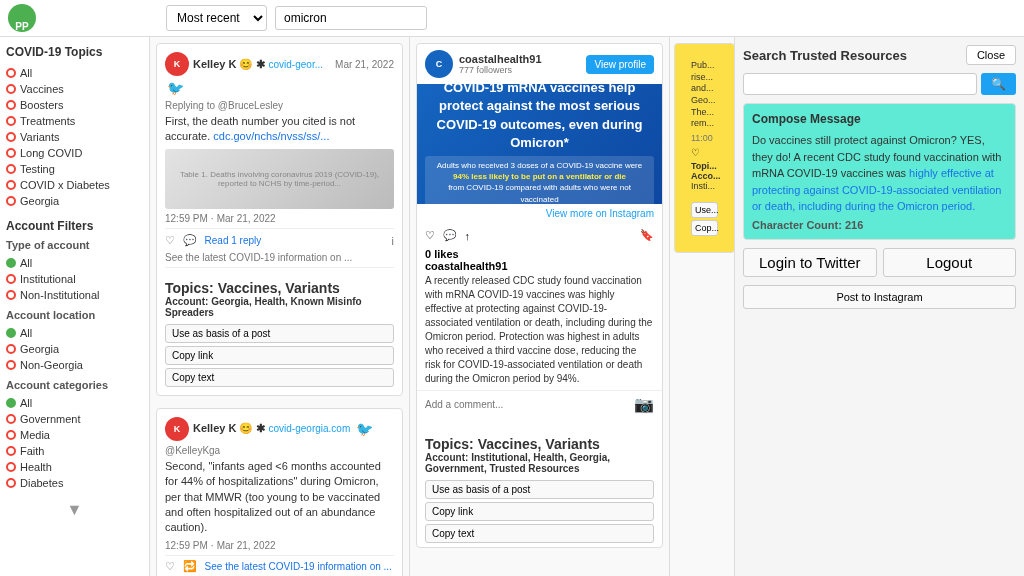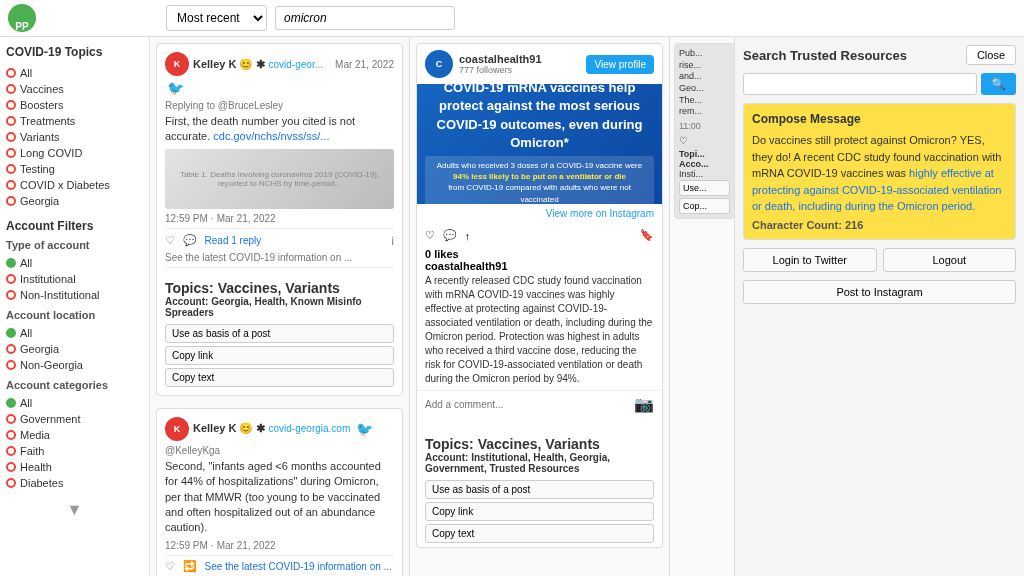--- a/index.html
+++ b/index.html
@@ -7,21 +7,21 @@
 
     
     .header { display: flex; align-items: center; background: #fff; border-bottom: 1px solid #ddd; padding: 4px 8px; gap: 8px; flex-shrink: 0; }
     .logo-area { display: flex; align-items: center; gap: 6px; width: 150px; }
     .logo-circle { width: 28px; height: 28px; border-radius: 50%; background: #4caf50; display: flex; align-items: flex-end; justify-content: center; }
     .logo-circle span { color: white; font-size: 10px; font-weight: bold; }
     .logo-text { font-size: 13px; font-weight: bold; color: #333; }
     .logo-sub { font-size: 9px; color: #777; }
     .header-controls { display: flex; gap: 8px; align-items: center; }
     .header-controls select { padding: 4px 6px; font-size: 12px; border: 1px solid #ccc; border-radius: 3px; background: #fff; }
-    .header-controls input { padding: 4px 8px; font-size: 12px; border: 1px solid #ccc; border-radius: 3px; width: 180px; font-style: italic; }
+    .header-controls input { padding: 4px 8px; font-size: 12px; border: 1px solid #ccc; border-radius: 3px; width: 152px; }
 
     
     .main { display: flex; flex: 1; overflow: hidden; }
 
     
     .sidebar { width: 150px; background: #fff; border-right: 1px solid #ddd; overflow-y: auto; padding: 8px 6px; flex-shrink: 0; }
     .sidebar h3 { font-size: 12px; font-weight: bold; color: #333; margin-bottom: 6px; }
     .sidebar-section { margin-bottom: 10px; }
     .sidebar-section-title { font-size: 11px; font-weight: bold; color: #555; margin-bottom: 4px; }
     .sidebar-item { display: flex; align-items: center; gap: 4px; padding: 2px 0; cursor: pointer; font-size: 11px; color: #333; }
@@ -74,38 +74,38 @@
     .ig-actions-right { margin-left: auto; }
     .ig-likes { padding: 0 8px; font-size: 11px; font-weight: bold; }
     .ig-username { padding: 0 8px 2px; font-weight: bold; font-size: 11px; }
     .ig-caption { padding: 0 8px 4px; font-size: 10px; color: #333; line-height: 1.4; }
     .ig-comment { display: flex; align-items: center; padding: 4px 8px; border-top: 1px solid #eee; }
     .ig-comment input { flex: 1; border: none; font-size: 10px; outline: none; color: #999; }
     .ig-comment-ig { color: #c13584; font-size: 16px; }
 
     
     .partial-column { width: 70px; background: #f9f9f9; border-right: 1px solid #ddd; overflow: hidden; flex-shrink: 0; }
-    .partial-card { background: #e5e5e5; margin: 6px 4px; border: 1px solid #ddd; border-radius: 4px; padding: 4px; font-size: 10px; overflow: hidden; }
+    .partial-card { background: #fde047; margin: 6px 4px; border: 1px solid #ddd; border-radius: 4px; padding: 16px; font-size: 10px; overflow: hidden; }
 
     
     .right-panel { width: 290px; background: #f5f5f5; flex-shrink: 0; border-left: 1px solid #ddd; display: flex; flex-direction: column; padding: 8px; gap: 8px; overflow-y: auto; }
     .right-panel-header { display: flex; justify-content: space-between; align-items: center; }
     .right-panel-title { font-size: 13px; font-weight: bold; color: #333; }
     .close-btn { padding: 3px 10px; border: 1px solid #ccc; background: #fff; border-radius: 3px; cursor: pointer; font-size: 11px; }
     .search-bar { display: flex; gap: 4px; }
     .search-bar input { flex: 1; padding: 4px 6px; border: 1px solid #ccc; border-radius: 3px; font-size: 11px; }
     .search-btn { background: #1da1f2; color: white; border: none; padding: 4px 10px; border-radius: 3px; cursor: pointer; font-size: 12px; }
-    .compose-section { background: #fde047; border: 1px solid #ddd; border-radius: 4px; padding: 8px; }
+    .compose-section { background: #5eead4; border: 1px solid #ddd; border-radius: 4px; padding: 8px; }
     .compose-title { font-size: 12px; font-weight: bold; color: #333; margin-bottom: 6px; }
     .compose-text { font-size: 11px; color: #333; line-height: 1.5; }
     .compose-text a { color: #1a73e8; text-decoration: none; }
     .char-count { font-size: 11px; color: #555; margin-top: 4px; }
     .char-count span { font-weight: bold; }
     .action-buttons { display: flex; gap: 6px; flex-wrap: wrap; }
-    .action-btn { flex: 1; padding: 5px 8px; border: 1px solid #ccc; background: #f9f9f9; border-radius: 3px; cursor: pointer; font-size: 11px; text-align: center; min-width: 80px; }
+    .action-btn { flex: 1; padding: 5px 8px; border: 1px solid #ccc; background: #f9f9f9; border-radius: 3px; cursor: pointer; font-size: 15px; text-align: center; min-width: 80px; }
     .post-ig-btn { width: 100%; padding: 5px 8px; border: 1px solid #ccc; background: #f9f9f9; border-radius: 3px; cursor: pointer; font-size: 11px; text-align: center; }
   </style>
 </head>
 <body>
 
 <div class="header">
   <div class="logo-area">
     <div class="logo-circle">
       <span>PP</span>
     </div>
@@ -362,21 +362,21 @@
     <div class="partial-column">
       <div class="partial-card">
         <div style="font-size:9px; color:#333; line-height:1.3;">
           <span>Pub...</span><br><span>rise...</span><br><span>and...</span><br><span>Geo...</span><br><span>The...</span><br><span>rem...</span>
         </div>
         <div style="font-size:9px; color:#777; margin-top:3px;">11:00</div>
         <div style="margin-top:4px;">♡</div>
         <div style="font-size:9px; margin-top:3px; color:#333; font-weight:bold;">Topi...</div>
         <div style="font-size:9px; color:#333; font-weight:bold;">Acco...</div>
         <div style="font-size:9px; color:#333;">Insti...</div>
-        <div style="margin-top:1px;">
+        <div style="margin-top:11px;">
           <button class="post-btn" style="font-size:9px; padding:2px 3px; width:100%; margin-bottom:2px;">Use...</button>
           <button class="post-btn" style="font-size:9px; padding:2px 3px; width:100%;">Cop...</button>
         </div>
       </div>
     </div>
 
   </div>
 
   <div class="right-panel">
     <div class="right-panel-header">

